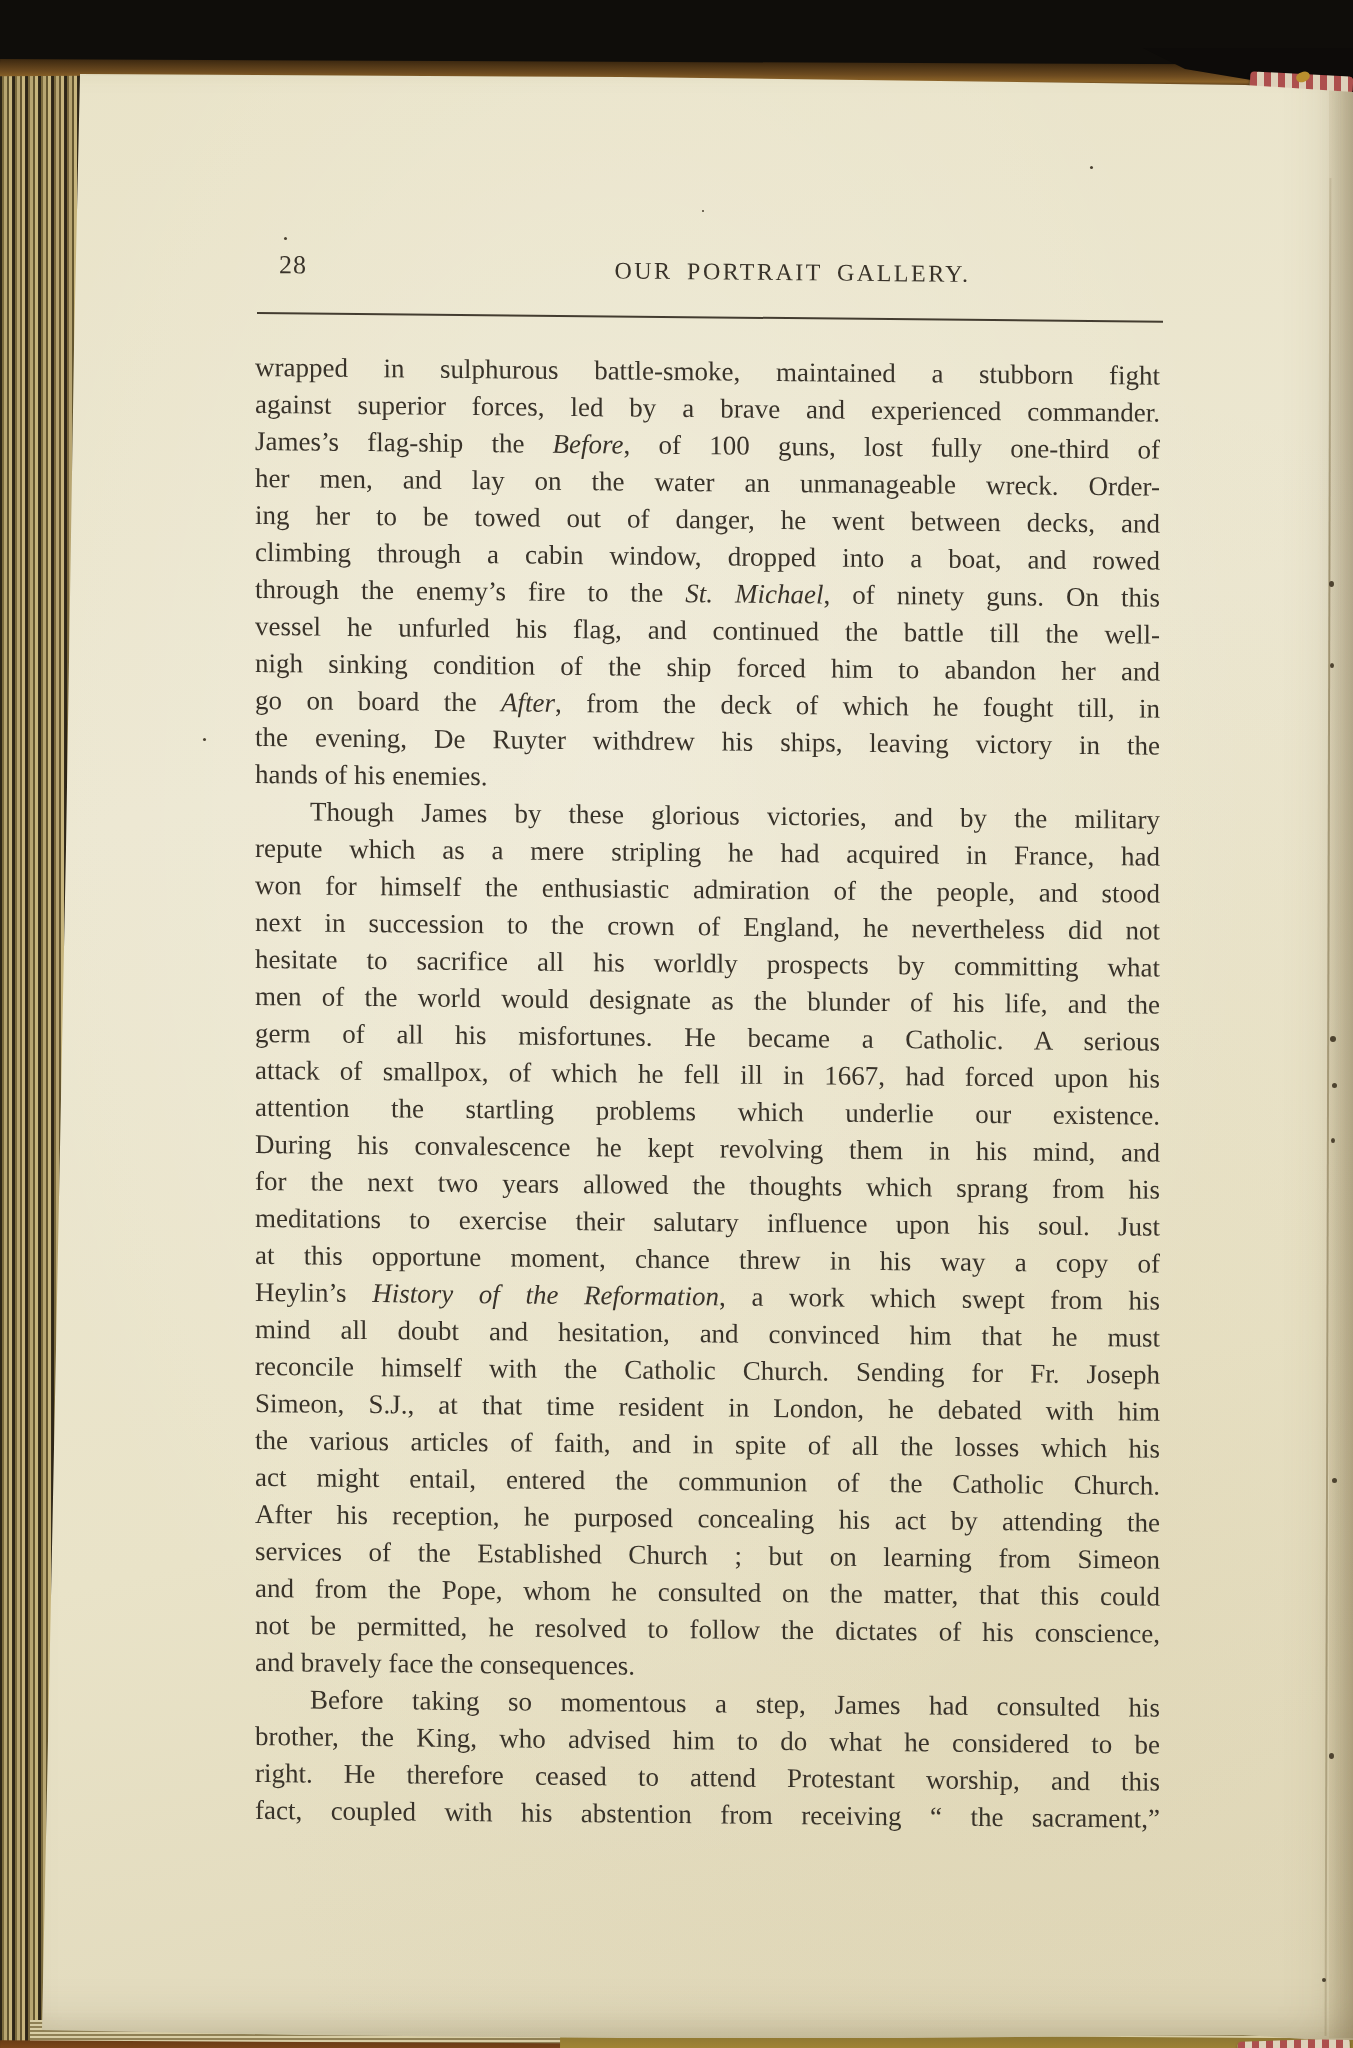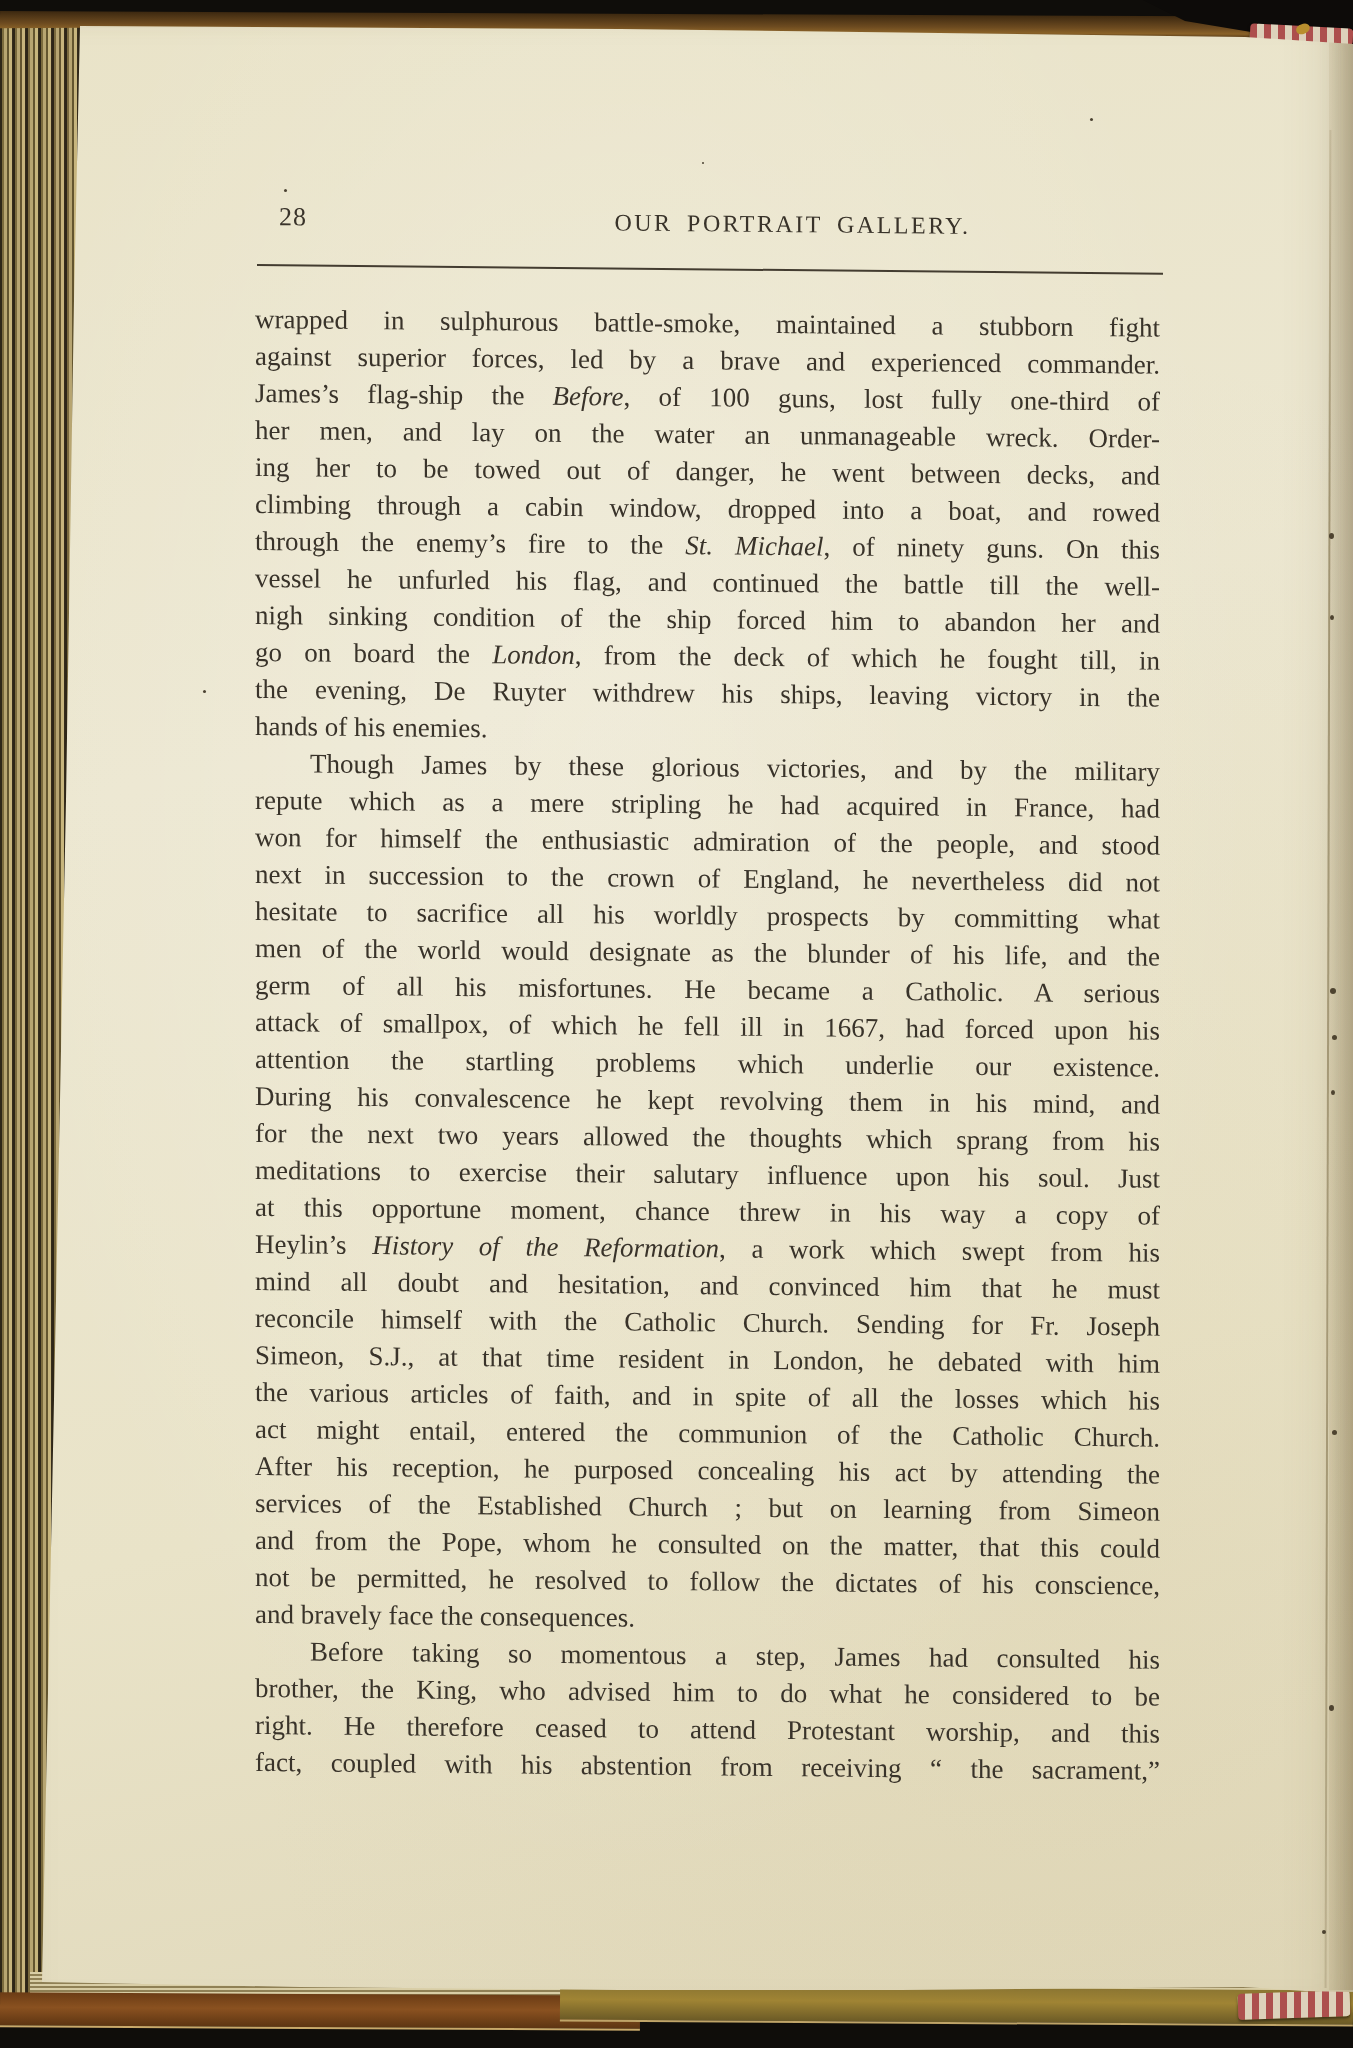--- a/index.html
+++ b/index.html
@@ -3,21 +3,21 @@
 <meta charset="utf-8">
 <style>
   html,body{margin:0;padding:0;}
   body{
     width:1353px;height:2048px;
     background:#0f0d0a;
     overflow:hidden;
     position:relative;
     font-family:"Liberation Serif","DejaVu Serif",serif;
   }
-  .stage{position:absolute;inset:0;}
+  .stage{position:absolute;inset:0;margin-top:48px;}
 
   
   .cover-top{
     position:absolute;left:0;top:14px;width:1353px;height:22px;
     background:linear-gradient(180deg,#3c2810,#6d4b20 55%,#8a6228 80%,#4a3114);
     transform:rotate(0.25deg);
   }
   .corner-dark{
     position:absolute;right:0;top:0;width:210px;height:70px;
     background:#0d0b09;
@@ -158,21 +158,21 @@
       <div class="body-text">
           <div class="line"><span>wrapped in sulphurous battle-smoke, maintained a stubborn fight</span></div>
           <div class="line"><span>against superior forces, led by a brave and experienced commander.</span></div>
           <div class="line"><span>James’s flag-ship the </span><em>Before</em><span>, of 100 guns, lost fully one-third of</span></div>
           <div class="line"><span>her men, and lay on the water an unmanageable wreck.  Order-</span></div>
           <div class="line"><span>ing her to be towed out of danger, he went between decks, and</span></div>
           <div class="line"><span>climbing through a cabin window, dropped into a boat, and rowed</span></div>
           <div class="line"><span>through the enemy’s fire to the </span><em>St. Michael</em><span>, of ninety guns.  On this</span></div>
           <div class="line"><span>vessel he unfurled his flag, and continued the battle till the well-</span></div>
           <div class="line"><span>nigh sinking condition of the ship forced him to abandon her and</span></div>
-          <div class="line"><span>go on board the </span><em>London</em><span>, from the deck of which he fought till, in</span></div>
+          <div class="line"><span>go on board the </span><em>After</em><span>, from the deck of which he fought till, in</span></div>
           <div class="line"><span>the evening, De Ruyter withdrew his ships, leaving victory in the</span></div>
           <div class="line end"><span>hands of his enemies.</span></div>
           <div class="line ind"><span>Though James by these glorious victories, and by the military</span></div>
           <div class="line"><span>repute which as a mere stripling he had acquired in France, had</span></div>
           <div class="line"><span>won for himself the enthusiastic admiration of the people, and stood</span></div>
           <div class="line"><span>next in succession to the crown of England, he nevertheless did not</span></div>
           <div class="line"><span>hesitate to sacrifice all his worldly prospects by committing what</span></div>
           <div class="line"><span>men of the world would designate as the blunder of his life, and the</span></div>
           <div class="line"><span>germ of all his misfortunes.  He became a Catholic.  A serious</span></div>
           <div class="line"><span>attack of smallpox, of which he fell ill in 1667, had forced upon his</span></div>

